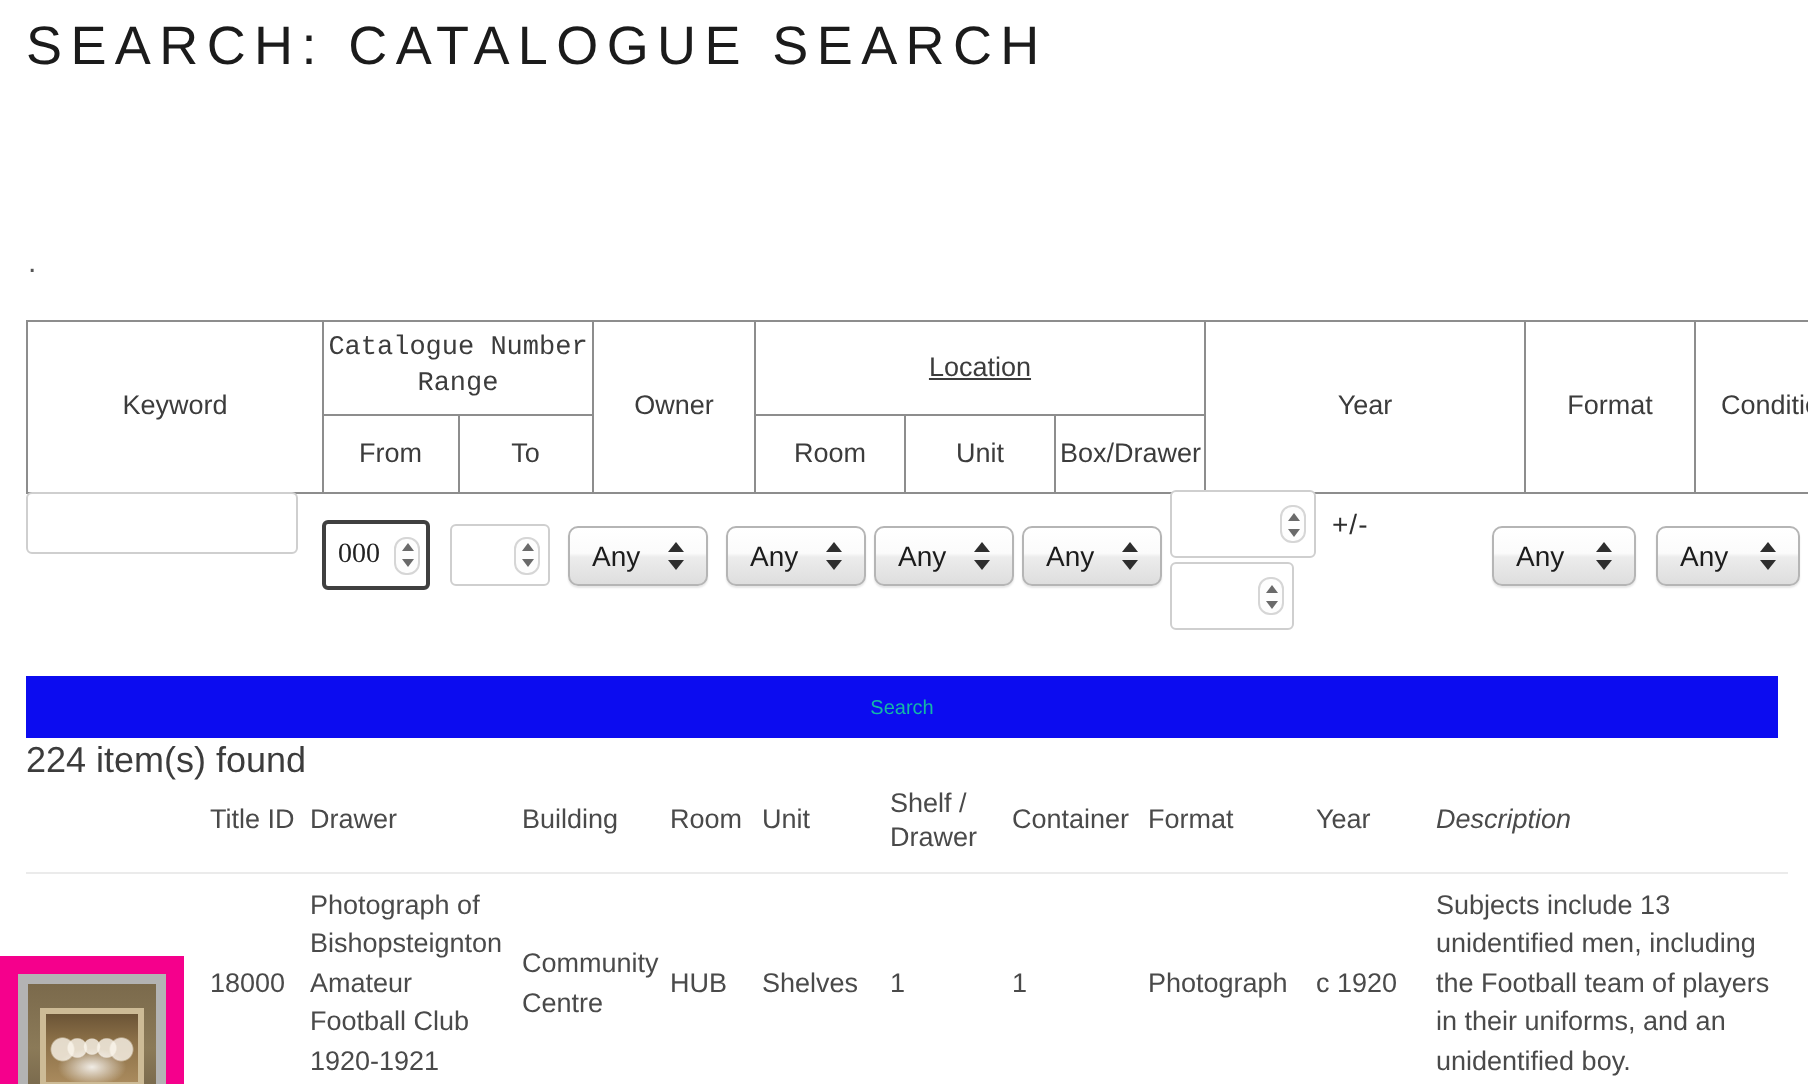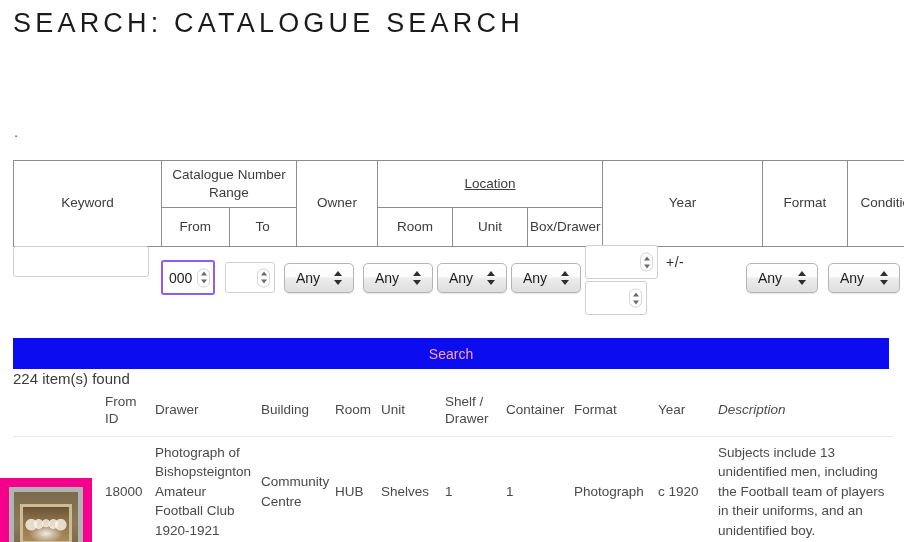--- a/index.html
+++ b/index.html
@@ -77,21 +77,22 @@
     background: #fff;
     border: 1px solid #cfcfcf;
     border-radius: 3px;
     outline: none;
     padding: 2px 16px 2px 6px;
   }
   input.num {
     text-align: left;
   }
   input.num.focused {
-    border: 2px solid #8b5cf6;
+    border: 2px solid #404040;
+    font-family: Liberation Serif, serif;
   }
   .spin {
     position: absolute;
     right: 5px;
     top: 50%;
     transform: translateY(-50%);
     width: 11px;
     height: 17px;
     border-radius: 6px;
     background: #fdfdfd;
@@ -164,34 +165,34 @@
   }
 
   
   .search-btn {
     position: absolute;
     left: 13px;
     top: 338px;
     width: 876px;
     height: 31px;
     background: #0c0cf0;
-    color: #fca5a5;
-    font-size: 14px;
+    color: #14b8a6;
+    font-size: 10px;
     text-align: center;
     line-height: 31px;
     border: none;
     cursor: pointer;
     font-family: "Liberation Sans", sans-serif;
   }
 
   .found-count {
     position: absolute;
     left: 13px;
     top: 370px;
-    font-size: 15px;
+    font-size: 18px;
     color: #3c3c3c;
   }
 
   
   .results {
     position: absolute;
     left: 13px;
     top: 390px;
     width: 881px;
     border-collapse: collapse;
@@ -282,21 +283,21 @@
 </head>
 <body>
 
 <div class="page-title">SEARCH: CATALOGUE SEARCH</div>
 <div class="stray-dot">.</div>
 
 <table class="criteria-table">
   <tbody>
       <tr>
     <th class="th-tall" rowspan="2" style="width:143px;">Keyword</th>
-    <th class="th-group" colspan="2" style="width:130px;">Catalogue Number Range</th>
+    <th class="th-group" colspan="2" style="width:130px;font-family:Liberation Mono, monospace;">Catalogue Number Range</th>
     <th class="th-tall" rowspan="2" style="width:76px;">Owner</th>
     <th class="th-group" colspan="3" style="width:220px;text-decoration:underline;">Location</th>
     <th class="th-tall" rowspan="2" style="width:155px;">Year</th>
     <th class="th-tall" rowspan="2" style="width:80px;">Format</th>
     <th class="th-tall" rowspan="2" style="width:78px;">Condition</th>
   </tr>
   <tr>
     <th class="th-sub" style="width:62px;text-align:center;">From</th>
     <th class="th-sub" style="width:68px;">To</th>
     <th class="th-sub" style="width:72px;">Room</th>
@@ -364,21 +365,21 @@
 </div>
 
 <button class="search-btn">Search</button>
 
 <div class="found-count">224 item(s) found</div>
 
 <table class="results">
   <thead>
     <tr>
       <th class="col-thumb"></th>
-      <th class="col-id">From ID</th>
+      <th class="col-id">Title ID</th>
       <th class="col-title">Drawer</th>
       <th class="col-bldg">Building</th>
       <th class="col-room">Room</th>
       <th class="col-unit">Unit</th>
       <th class="col-shelf">Shelf / Drawer</th>
       <th class="col-cont">Container</th>
       <th class="col-fmt">Format</th>
       <th class="col-year">Year</th>
       <th class="col-desc">Description</th>
     </tr>

